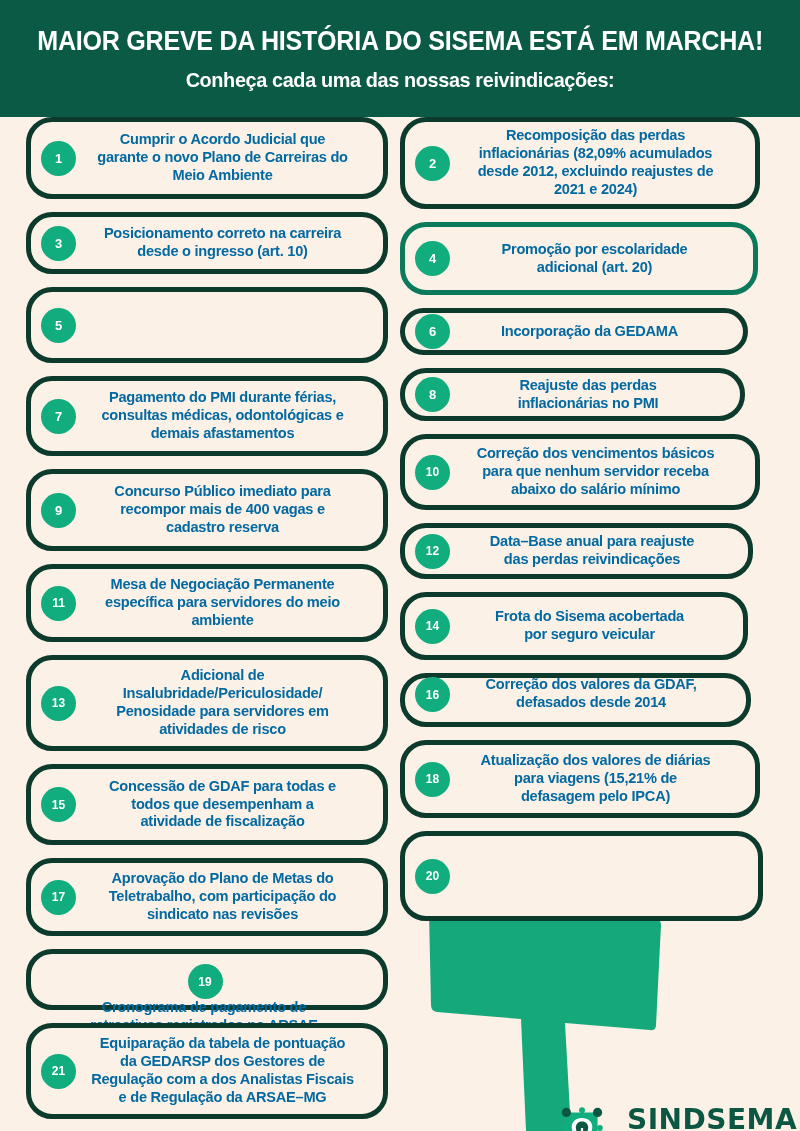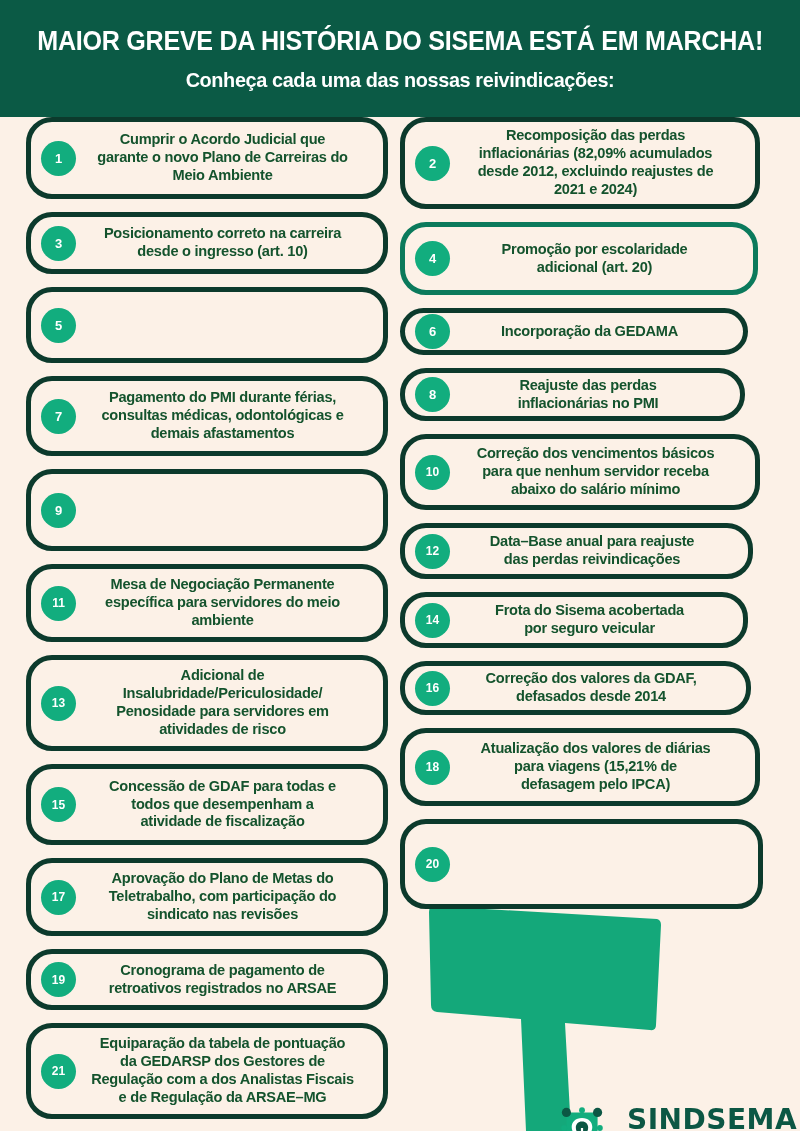--- a/index.html
+++ b/index.html
@@ -106,21 +106,21 @@
     align-items: center;
     justify-content: center;
     margin-right: 2px;
     line-height: 1;
   }
   .badge.wide { font-size: 12px; }
 
   .card-text {
     flex: 1 1 auto;
     text-align: center;
-    color: #14532d;
+    color: #0369a1;
     font-size: 14.6px;
     font-weight: bold;
     line-height: 1.22;
     letter-spacing: -0.25px;
     padding: 0 4px 0 0;
     white-space: pre-line;
   }
 
   
   .logo {
@@ -171,20 +171,23 @@
         <div class="badge">5</div>
       </div>
       <div class="card" style="height: 80px; width: 362px;">
         <div class="badge">7</div>
         <div class="card-text">Pagamento do PMI durante férias,
 consultas médicas, odontológicas  e
 demais afastamentos</div>
       </div>
       <div class="card" style="height: 82px; width: 362px;">
         <div class="badge">9</div>
+        <div class="card-text">Concurso Público imediato para
+recompor mais de 400 vagas e
+cadastro reserva</div>
       </div>
       <div class="card" style="height: 78px; width: 362px;">
         <div class="badge wide">11</div>
         <div class="card-text">Mesa de Negociação Permanente
 específica para servidores do meio
 ambiente</div>
       </div>
       <div class="card" style="height: 96px; width: 362px;">
         <div class="badge wide">13</div>
         <div class="card-text">Adicional de
@@ -197,21 +200,21 @@
         <div class="card-text">Concessão de GDAF para todas e
 todos que desempenham a
 atividade de fiscalização</div>
       </div>
       <div class="card" style="height: 78px; width: 362px;">
         <div class="badge wide">17</div>
         <div class="card-text">Aprovação do Plano de Metas do
 Teletrabalho, com participação do
 sindicato nas revisões</div>
       </div>
-      <div class="card" style="height: 61px; width: 362px;">
+      <div class="card" style="height: 61px; width: 362px; flex-direction: column;">
         <div class="badge wide">19</div>
         <div class="card-text">Cronograma de pagamento de
 retroativos registrados no ARSAE</div>
       </div>
       <div class="card" style="height: 96px; width: 362px;">
         <div class="badge wide">21</div>
         <div class="card-text">Equiparação da tabela de pontuação
 da GEDARSP dos Gestores de
 Regulação com a dos Analistas Fiscais
 e de Regulação da ARSAE–MG</div>
@@ -243,26 +246,26 @@
         <div class="badge wide">10</div>
         <div class="card-text">Correção dos vencimentos básicos
 para que nenhum servidor receba
 abaixo do salário mínimo</div>
       </div>
       <div class="card" style="height: 56px; width: 353px; align-items: center;">
         <div class="badge wide">12</div>
         <div class="card-text">Data–Base anual para reajuste
 das perdas reivindicações</div>
       </div>
-      <div class="card" style="height: 56px; width: 348px;">
+      <div class="card" style="height: 68px; width: 348px;">
         <div class="badge wide">14</div>
         <div class="card-text">Frota do Sisema acobertada
 por seguro veicular</div>
       </div>
-      <div class="card" style="height: 54px; width: 351px;">
+      <div class="card" style="height: 54px; width: 351px; align-items: flex-end;">
         <div class="badge wide">16</div>
         <div class="card-text">Correção dos valores da GDAF,
 defasados desde 2014</div>
       </div>
       <div class="card" style="height: 78px; width: 360px;">
         <div class="badge wide">18</div>
         <div class="card-text">Atualização dos valores de diárias
 para viagens (15,21% de
 defasagem pelo IPCA)</div>
       </div>

